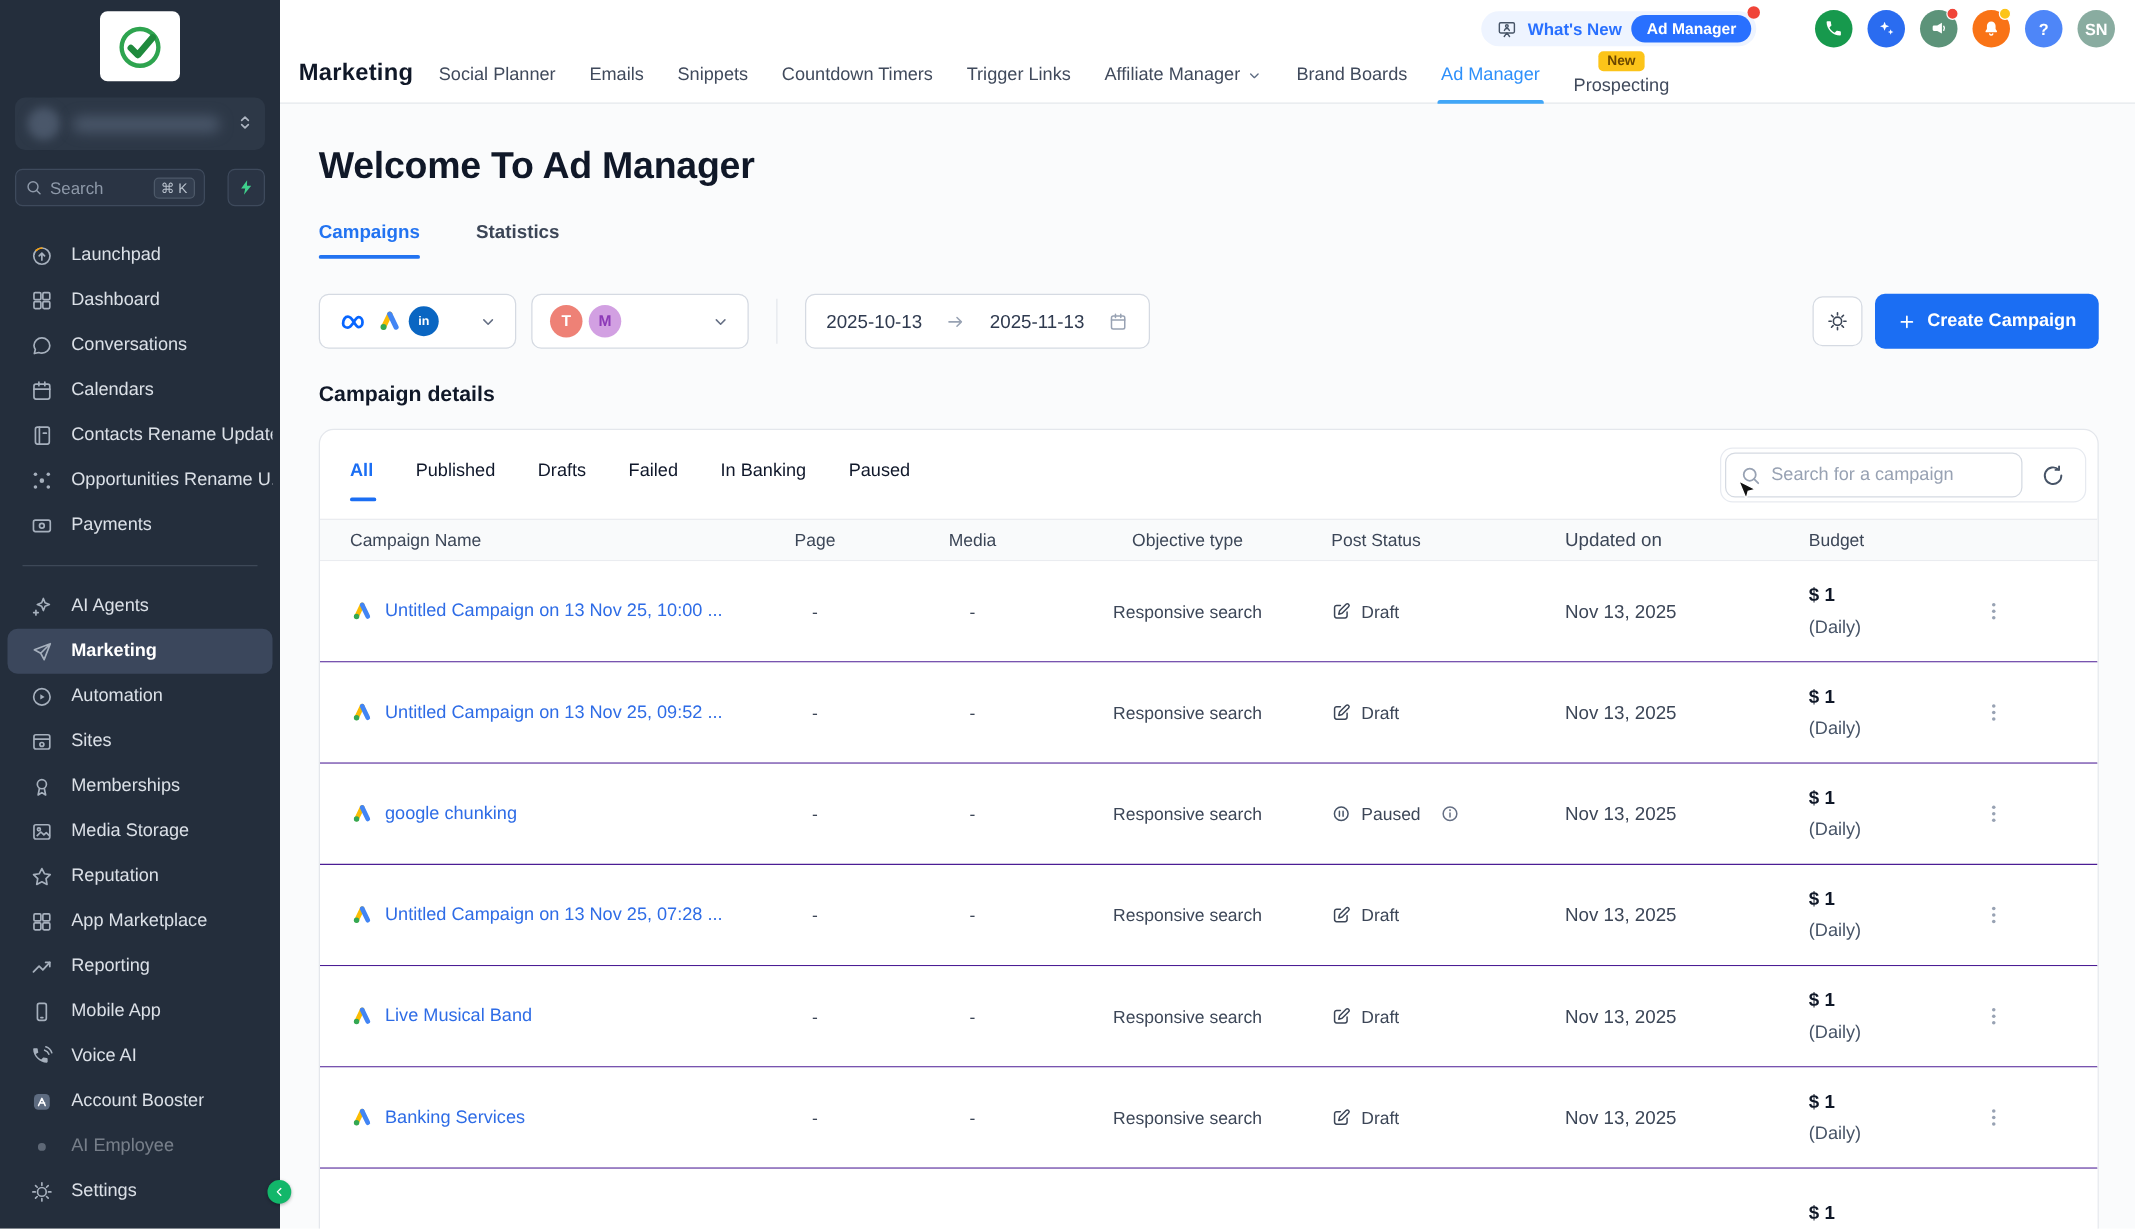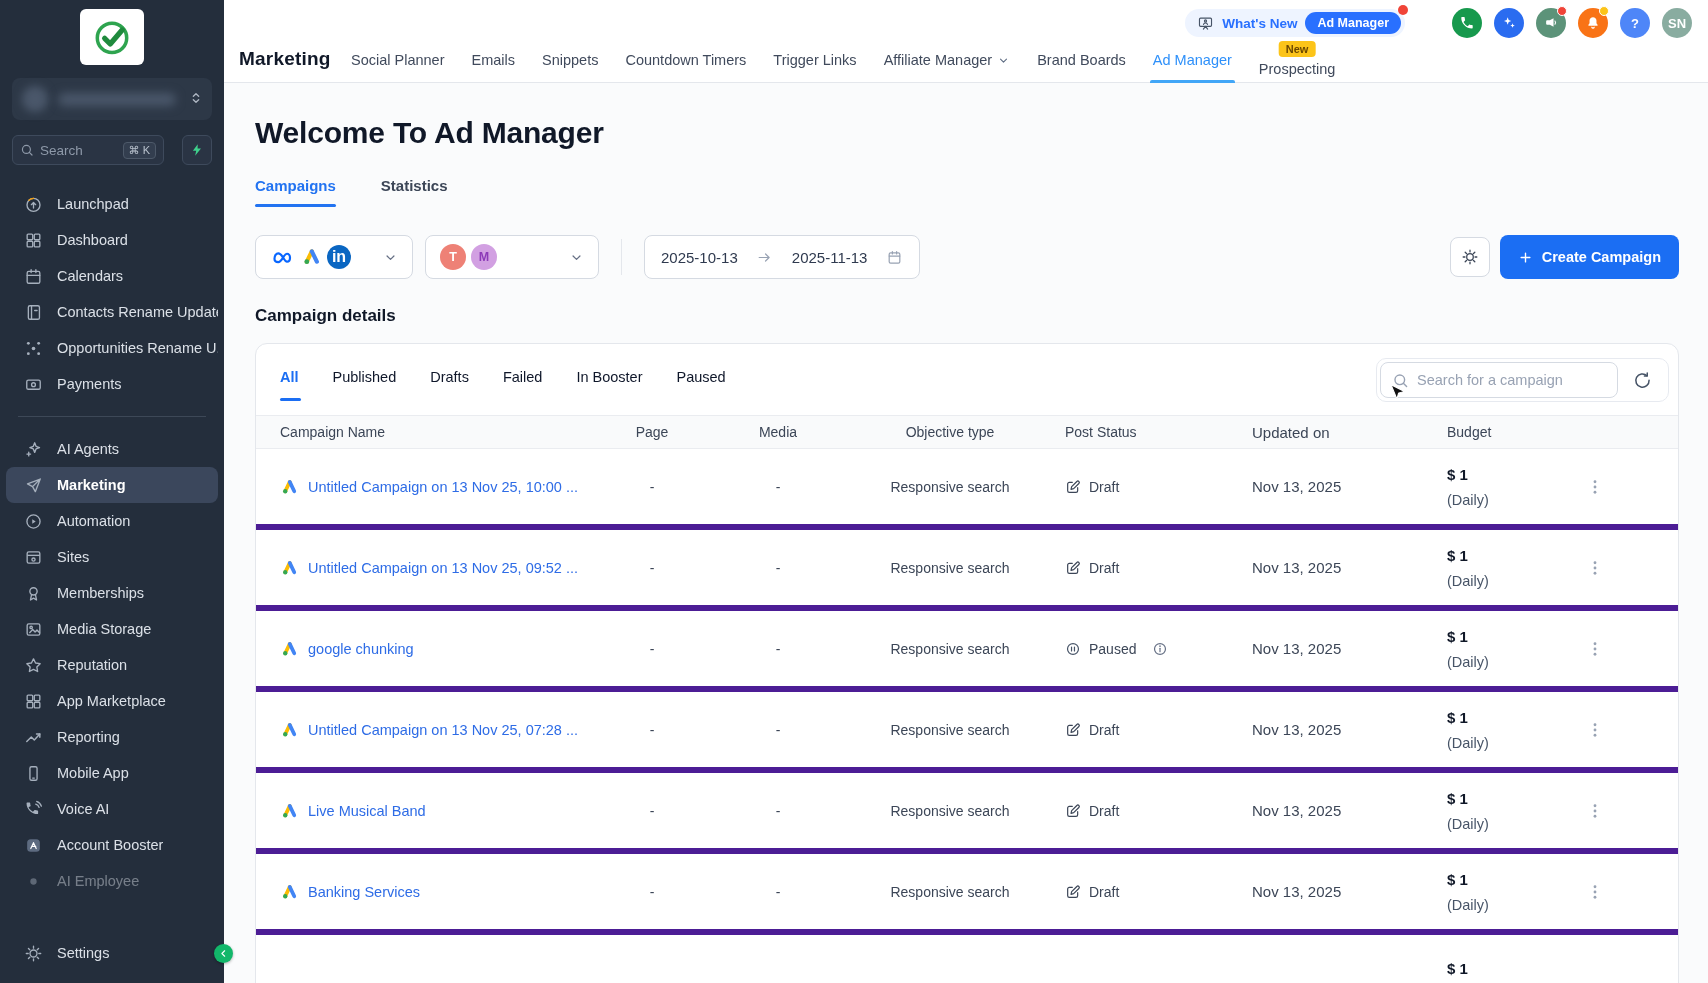--- a/index.html
+++ b/index.html
@@ -60,21 +60,21 @@
   .herotab { position:relative; font-size:15px; font-weight:bold; color:#3c4657; padding-bottom:13px; cursor:pointer; }
   .herotab.active { color:#2273f1; }
   .herotab.active::after { content:""; position:absolute; left:0; right:0; bottom:0; height:3px; background:#2273f1; border-radius:2px; }
 
   
   .filters { margin-top:28px; display:flex; align-items:center; }
   .dropdown { height:44px; background:#fff; border:1px solid #d5dae2; border-radius:8px; display:flex; align-items:center; padding:0 14px; cursor:pointer; }
   .dd-platforms { width:158px; gap:6px; }
   .dd-accounts { width:174px; margin-left:12px; gap:5px; }
   .dd-chev { margin-left:auto; color:#667085; }
-  .li-badge { width:24px; height:24px; border-radius:50%; background:#0a66c2; color:#fff; font-size:16px; font-weight:bold; display:flex; align-items:center; justify-content:center; }
+  .li-badge { width:24px; height:24px; border-radius:50%; background:#0a66c2; color:#fff; font-size:10px; font-weight:bold; display:flex; align-items:center; justify-content:center; }
   .acc { width:26px; height:26px; border-radius:50%; font-size:12.5px; font-weight:bold; display:flex; align-items:center; justify-content:center; }
   .vdiv { width:1px; height:36px; background:#e4e7ec; margin:0 22px; }
   .datepill { width:276px; height:44px; background:#fff; border:1px solid #d5dae2; border-radius:8px; display:flex; align-items:center; justify-content:space-between; padding:0 16px; cursor:pointer; }
   .datetxt { font-size:15px; color:#2f3a4f; }
   .datepill .mid { color:#98a2b3; }
   .datepill .cal { color:#98a2b3; }
   .gearbtn { margin-left:auto; width:40px; height:40px; background:#fff; border:1px solid #d5dae2; border-radius:8px; display:flex; align-items:center; justify-content:center; color:#3c4657; cursor:pointer; }
   .createbtn { margin-left:10px; height:44px; background:#1b6ef3; border-radius:8px; border:none; color:#fff; font-size:14.5px; font-weight:bold; font-family:inherit; display:flex; align-items:center; gap:9px; padding:0 18px; cursor:pointer; }
   .cursor { position:absolute; left:1162px; top:266px; z-index:8; pointer-events:none; }
 
@@ -87,21 +87,21 @@
   .ttab { position:relative; font-size:14.5px; font-weight:500; color:#0f172a; cursor:pointer; }
   .ttab.active { color:#1b6ef3; font-weight:bold; }
   .ttab.active::after { content:""; position:absolute; left:0; bottom:-16px; width:21px; height:3px; background:#1b6ef3; border-radius:2px; }
   .searchwrap { position:absolute; right:9px; top:14px; border:1px solid #e7eaf0; border-radius:10px; display:flex; align-items:center; gap:15px; padding:3px 16px 3px 3px;text-align:right; }
   .csearch { width:238px; height:36px; border:1px solid #d5dae2; border-radius:8px; display:flex; align-items:center; gap:8px; padding:0 11px; color:#98a2b3; background:#fff; }
   .csearch .ph { font-size:14.5px; }
   .refresh { color:#475467; cursor:pointer; }
 
   .trow { display:grid; grid-template-columns:312px 120px 132px 212px 190px 190px 150px 1fr; padding-left:24px; align-items:center; }
   .thead { height:34px; background:#f9fafb; border-top:1px solid #eaecf0; border-bottom:1px solid #eaecf0; font-size:13.5px; color:#667085; }
-  .row { height:81px; border-bottom:6px solid #4c1d95; background:#fff; }
+  .row { height:81px; border-bottom:1px solid #4c1d95; background:#fff; }
   .cell { font-size:14px; color:#3c4657; }
   .c-page,.c-media,.c-obj,.c-kebab { text-align:center; }
   .c-status { padding-left:9px; display:flex; align-items:center; gap:8px; }
   .thead .c-status { display:block; }
   .c-upd { padding-left:6px; font-size:15px; }
   .c-budget { padding-left:11px; }
   .c-name { display:flex; align-items:center; gap:10px; overflow:hidden; }
   .cname { color:#2e6ce6; font-size:14.5px; text-decoration:none; white-space:nowrap; cursor:pointer; }
   .gicon { flex:0 0 18px; }
   .sic { color:#3c4657; display:flex; }
@@ -332,20 +332,29 @@
       <div>
 
         <div class="srow">
           <svg class="ic sico" width="19" height="19" viewBox="0 0 24 24">
             <use href="#i-grid"></use>
           </svg>
           <span class="slabel">Dashboard</span>
         </div>
       </div>
 
+      <div>
+
+        <div class="srow">
+          <svg class="ic sico" width="19" height="19" viewBox="0 0 24 24">
+            <use href="#i-chat"></use>
+          </svg>
+          <span class="slabel">Conversations</span>
+        </div>
+      </div>
 
       <div>
 
         <div class="srow">
           <svg class="ic sico" width="19" height="19" viewBox="0 0 24 24">
             <use href="#i-calendar"></use>
           </svg>
           <span class="slabel">Calendars</span>
         </div>
       </div>
@@ -719,21 +728,21 @@
         <div class="ttabs">
 
             <div class="ttab active"><span>All</span></div>
 
             <div class="ttab"><span>Published</span></div>
 
             <div class="ttab"><span>Drafts</span></div>
 
             <div class="ttab"><span>Failed</span></div>
 
-            <div class="ttab"><span>In Booster</span></div>
+            <div class="ttab"><span>In Banking</span></div>
 
             <div class="ttab"><span>Paused</span></div>
           </div>
         <div class="searchwrap">
           <div class="csearch">
             <svg class="ic" width="17" height="17" viewBox="0 0 24 24">
                 <use href="#i-search"></use>
               </svg>
             <span class="ph">Search for a campaign</span>
           </div>

